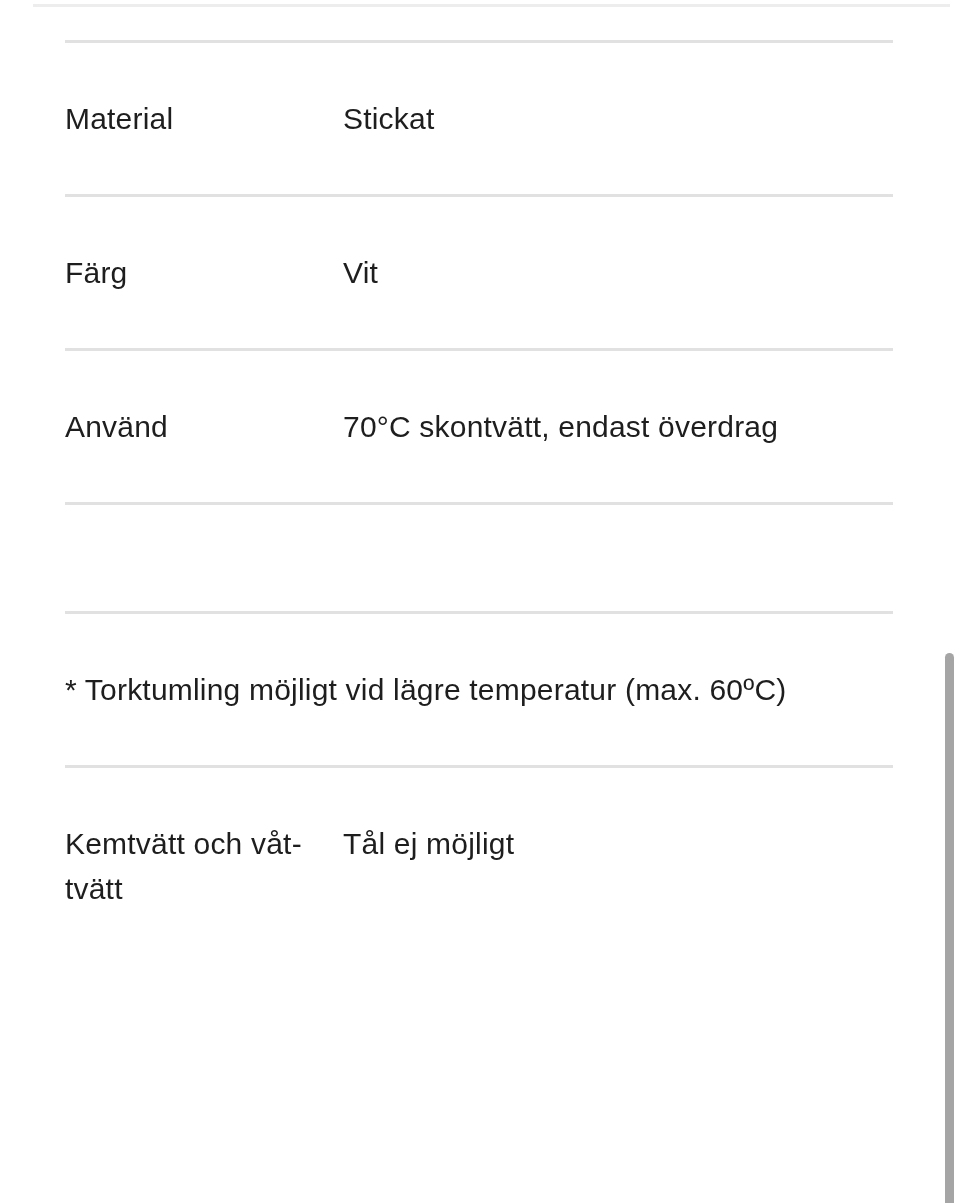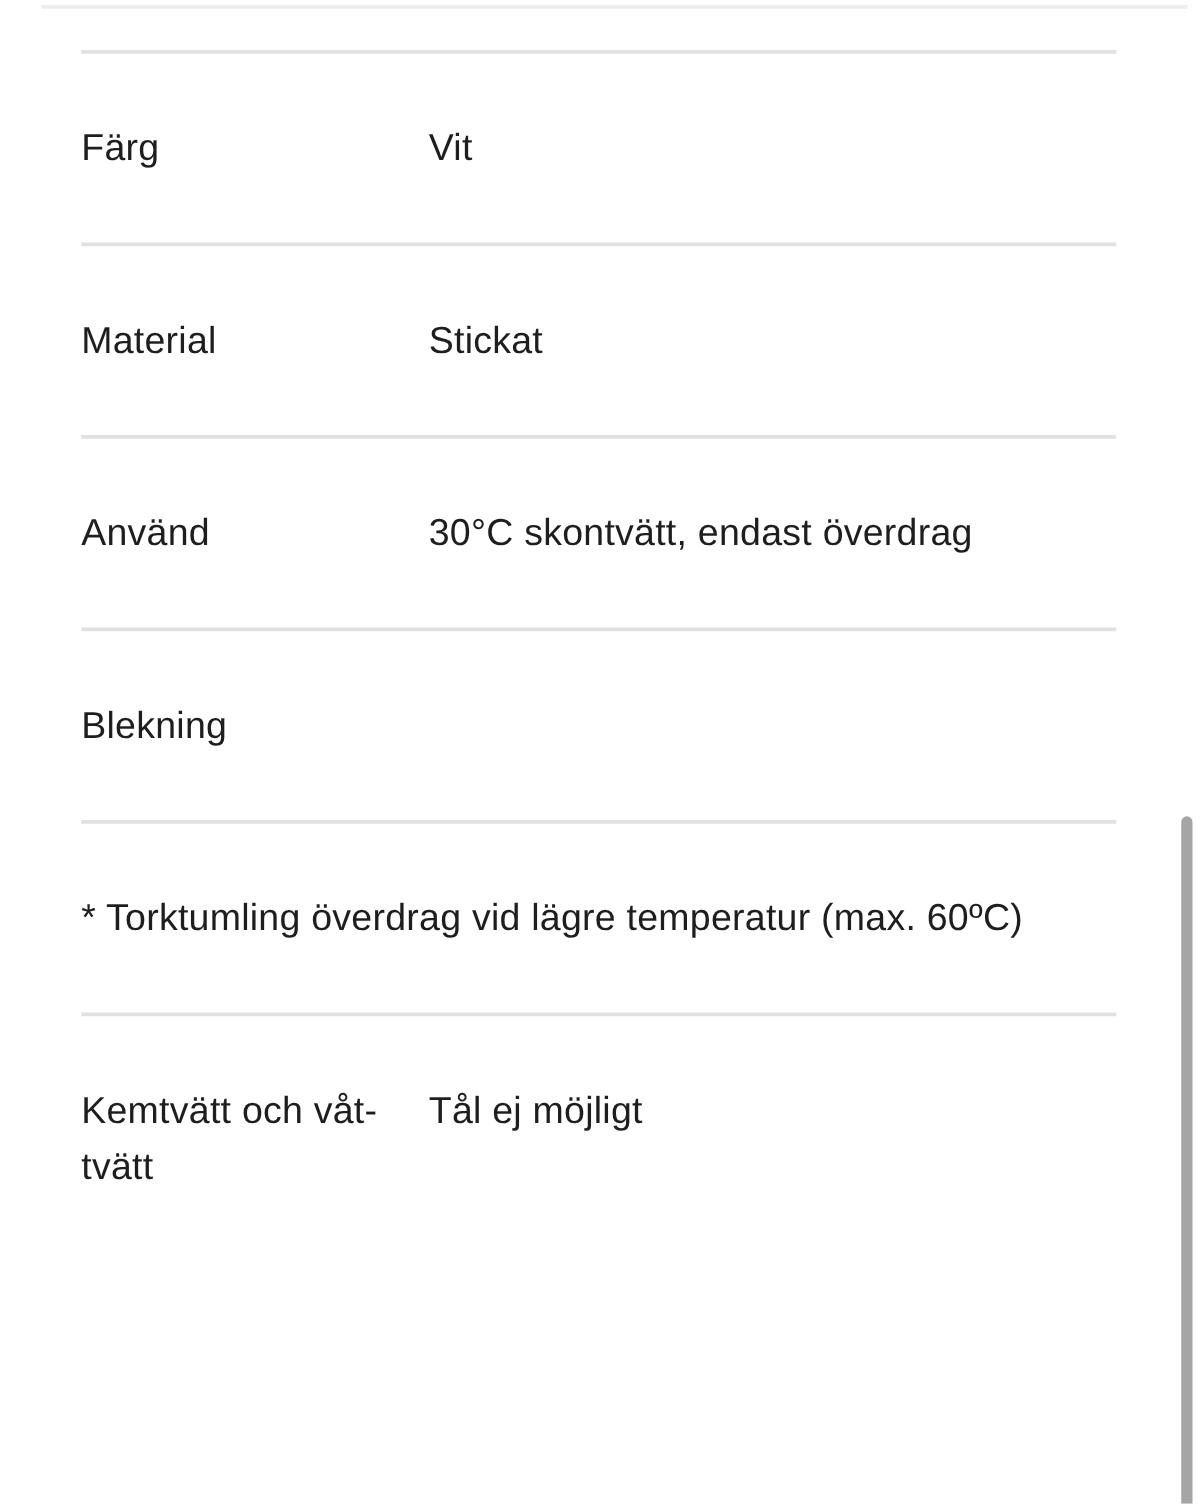--- a/index.html
+++ b/index.html
@@ -71,40 +71,39 @@
 </head>
 <body>
 
 <div class="page">
 
   <div class="top-divider"></div>
 
   <div class="spec-table">
 
     <div class="spec-row">
+      <div class="spec-label">Material</div>
+      <div class="spec-value">Stickat</div>
+    </div>
+
+    <div class="spec-row">
       <div class="spec-label">Färg</div>
       <div class="spec-value">Vit</div>
     </div>
 
     <div class="spec-row">
-      <div class="spec-label">Material</div>
-      <div class="spec-value">Stickat</div>
+      <div class="spec-label">Använd</div>
+      <div class="spec-value">70°C skontvätt, endast överdrag</div>
     </div>
 
     <div class="spec-row">
-      <div class="spec-label">Använd</div>
-      <div class="spec-value">30°C skontvätt, endast överdrag</div>
     </div>
 
     <div class="spec-row">
-      <div class="spec-label">Blekning</div>
-    </div>
-
-    <div class="spec-row">
-      <div class="spec-value">* Torktumling överdrag vid lägre tem­peratur (max. 60ºC)</div>
+      <div class="spec-value">* Torktumling möjligt vid lägre tem­peratur (max. 60ºC)</div>
     </div>
 
 
     <div class="spec-row">
       <div class="spec-label">Kemtvätt och våt­tvätt</div>
       <div class="spec-value">Tål ej möjligt</div>
     </div>
 
   </div>
 

